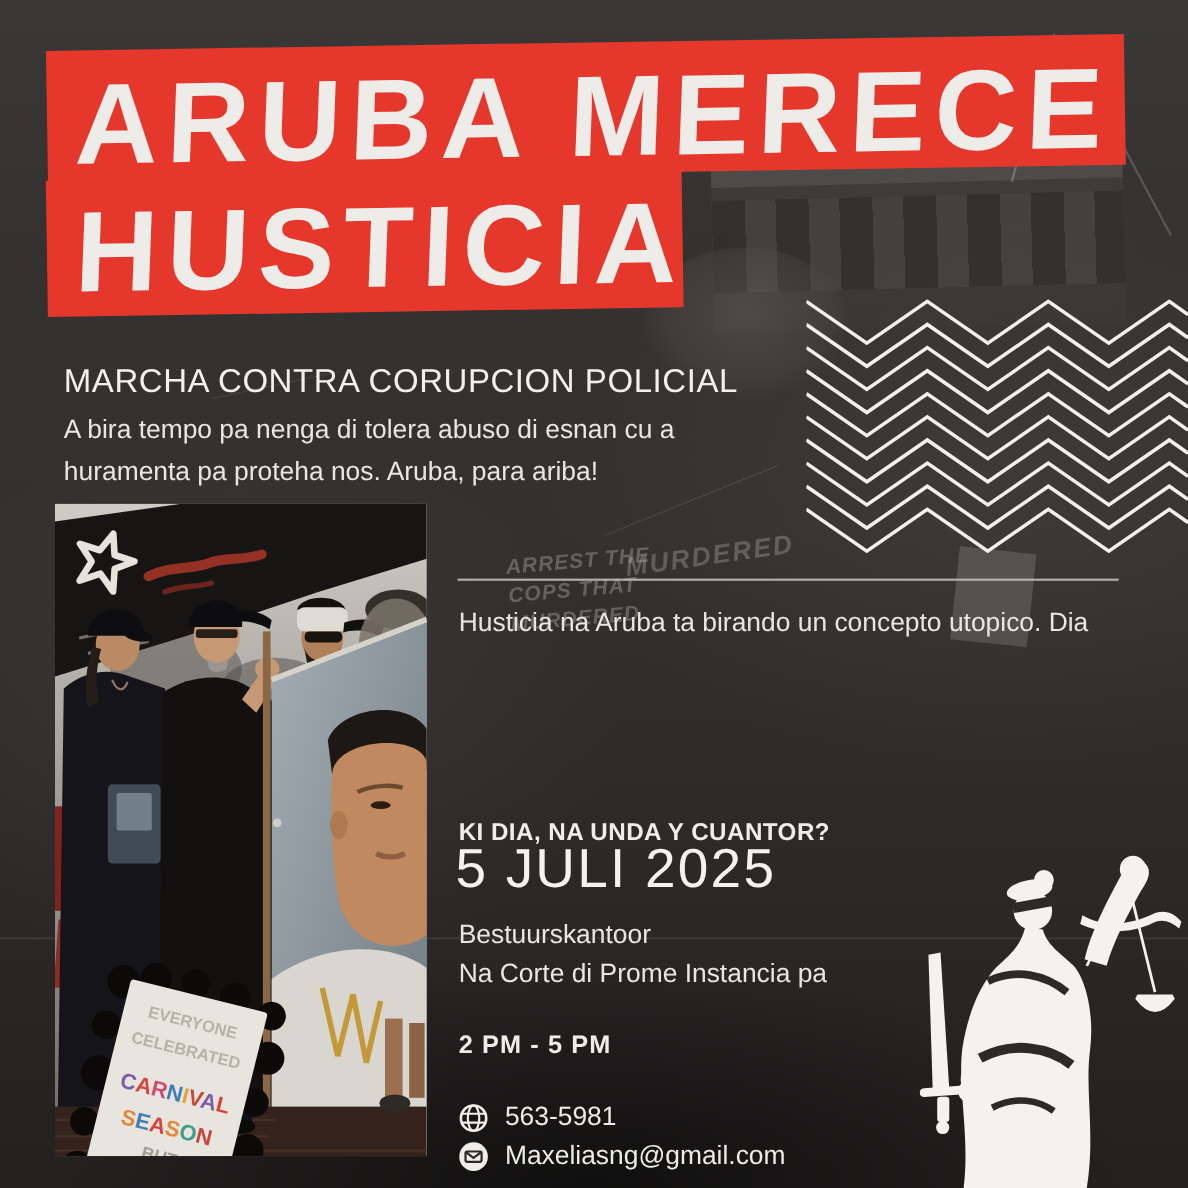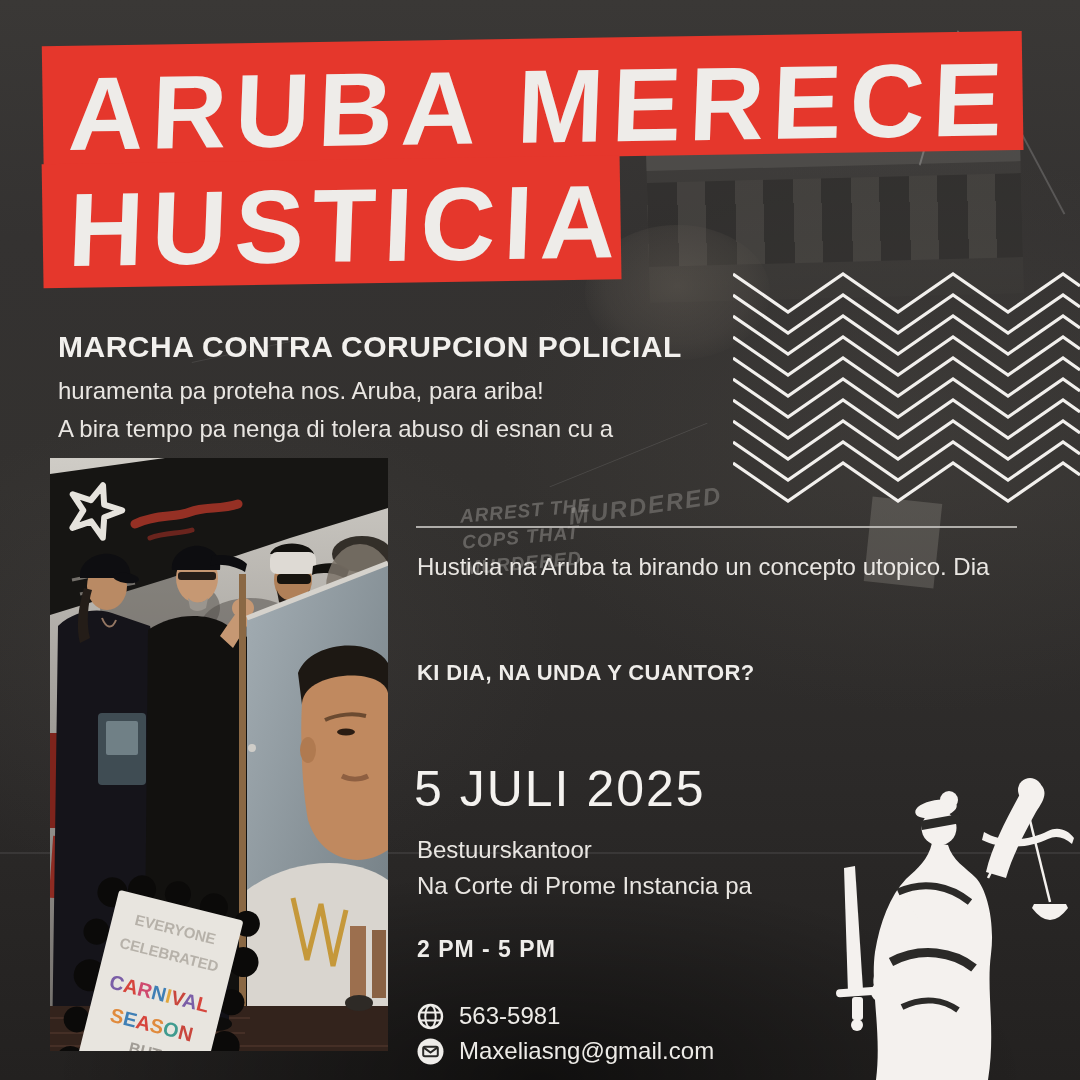--- a/index.html
+++ b/index.html
@@ -35,28 +35,28 @@
   .bg-placard3{left:868px;top:500px;width:70px;height:85px;background:rgba(215,210,200,.18);transform:rotate(6deg);}
   
   .banner-group{left:0;top:0;width:1080px;height:340px;transform:rotate(-0.9deg);transform-origin:60px 60px;}
   .red-block1{left:42px;top:46px;width:980px;height:119px;background:#e5372c;}
   .red-block2{left:40px;top:164px;width:578px;height:124px;background:#e5372c;}
   .title-line{font-weight:700;color:#eeece9;letter-spacing:8px;transform:skewX(-3deg);
     font-size:104px;line-height:1;white-space:nowrap;}
   .title1{left:68px;top:62px;}
   .title2{left:66px;top:178px;}
   
-  .subtitle{left:58px;top:330px;font-size:30px;font-weight:700;letter-spacing:.5px;white-space:nowrap;color:#f2f0ed;}
+  .subtitle{left:58px;top:330px;font-size:30px;font-weight:400;letter-spacing:.5px;white-space:nowrap;color:#f2f0ed;}
   .intro{left:58px;top:372px;font-size:24px;line-height:38px;color:#e9e6e2;white-space:nowrap;}
   
   .photo{left:50px;top:458px;width:338px;height:593px;background:#777;overflow:hidden;}
   
   .divider{left:416px;top:526px;width:601px;height:2px;background:#c6c3bf;opacity:.85;}
   .body-par{left:417px;top:549px;font-size:24px;line-height:36px;color:#e9e6e2;white-space:nowrap;}
-  .when-heading{left:417px;top:660px;font-size:22px;font-weight:800;letter-spacing:.4px;white-space:nowrap;}
+  .when-heading{left:417px;top:744px;font-size:22px;font-weight:800;letter-spacing:.4px;white-space:nowrap;}
   .date-big{left:414px;top:760px;font-size:50px;font-weight:400;letter-spacing:2px;white-space:nowrap;color:#f4f2ef;}
   .location{left:417px;top:832px;font-size:24px;line-height:36px;color:#e9e6e2;white-space:nowrap;}
   .time-row{left:417px;top:912px;font-size:23px;font-weight:800;letter-spacing:1px;white-space:nowrap;margin-top:24px;}
   .info-heading{left:417px;top:968px;font-size:22px;font-weight:800;letter-spacing:.4px;white-space:nowrap;}
   .contact{left:417px;top:1002px;display:flex;flex-direction:column;gap:7px;}
   .contact-row{display:flex;align-items:center;gap:15px;font-size:24px;color:#edebe7;white-space:nowrap;}
   .cicon{width:27px;height:27px;flex:0 0 27px;}
   
   .zigzag{left:733px;top:272px;width:347px;height:232px;}
   .justice{left:836px;top:750px;width:246px;height:330px;}
@@ -83,22 +83,22 @@
 
   <div class="abs banner-group">
     <div class="abs red-block1"></div>
     <div class="abs red-block2"></div>
     <div class="abs title-line title1">ARUBA MERECE</div>
     <div class="abs title-line title2">HUSTICIA</div>
   </div>
 
   <div class="abs subtitle">MARCHA CONTRA CORUPCION POLICIAL</div>
   <div class="abs intro">
+    <div>A bira tempo pa nenga di tolera abuso di esnan cu a</div>
     <div>huramenta pa proteha nos. Aruba, para ariba!</div>
-    <div>A bira tempo pa nenga di tolera abuso di esnan cu a</div>
   </div>
 
   <div class="abs photo">
     <svg width="338" height="593" viewBox="0 0 338 593">
       <defs>
         <linearGradient id="sky" x1="0" y1="0" x2="0" y2="1">
           <stop offset="0" stop-color="#cfccc6"></stop>
             <stop offset=".45" stop-color="#a09d98"></stop>
             <stop offset="1" stop-color="#6e6b67"></stop>
         </linearGradient>

